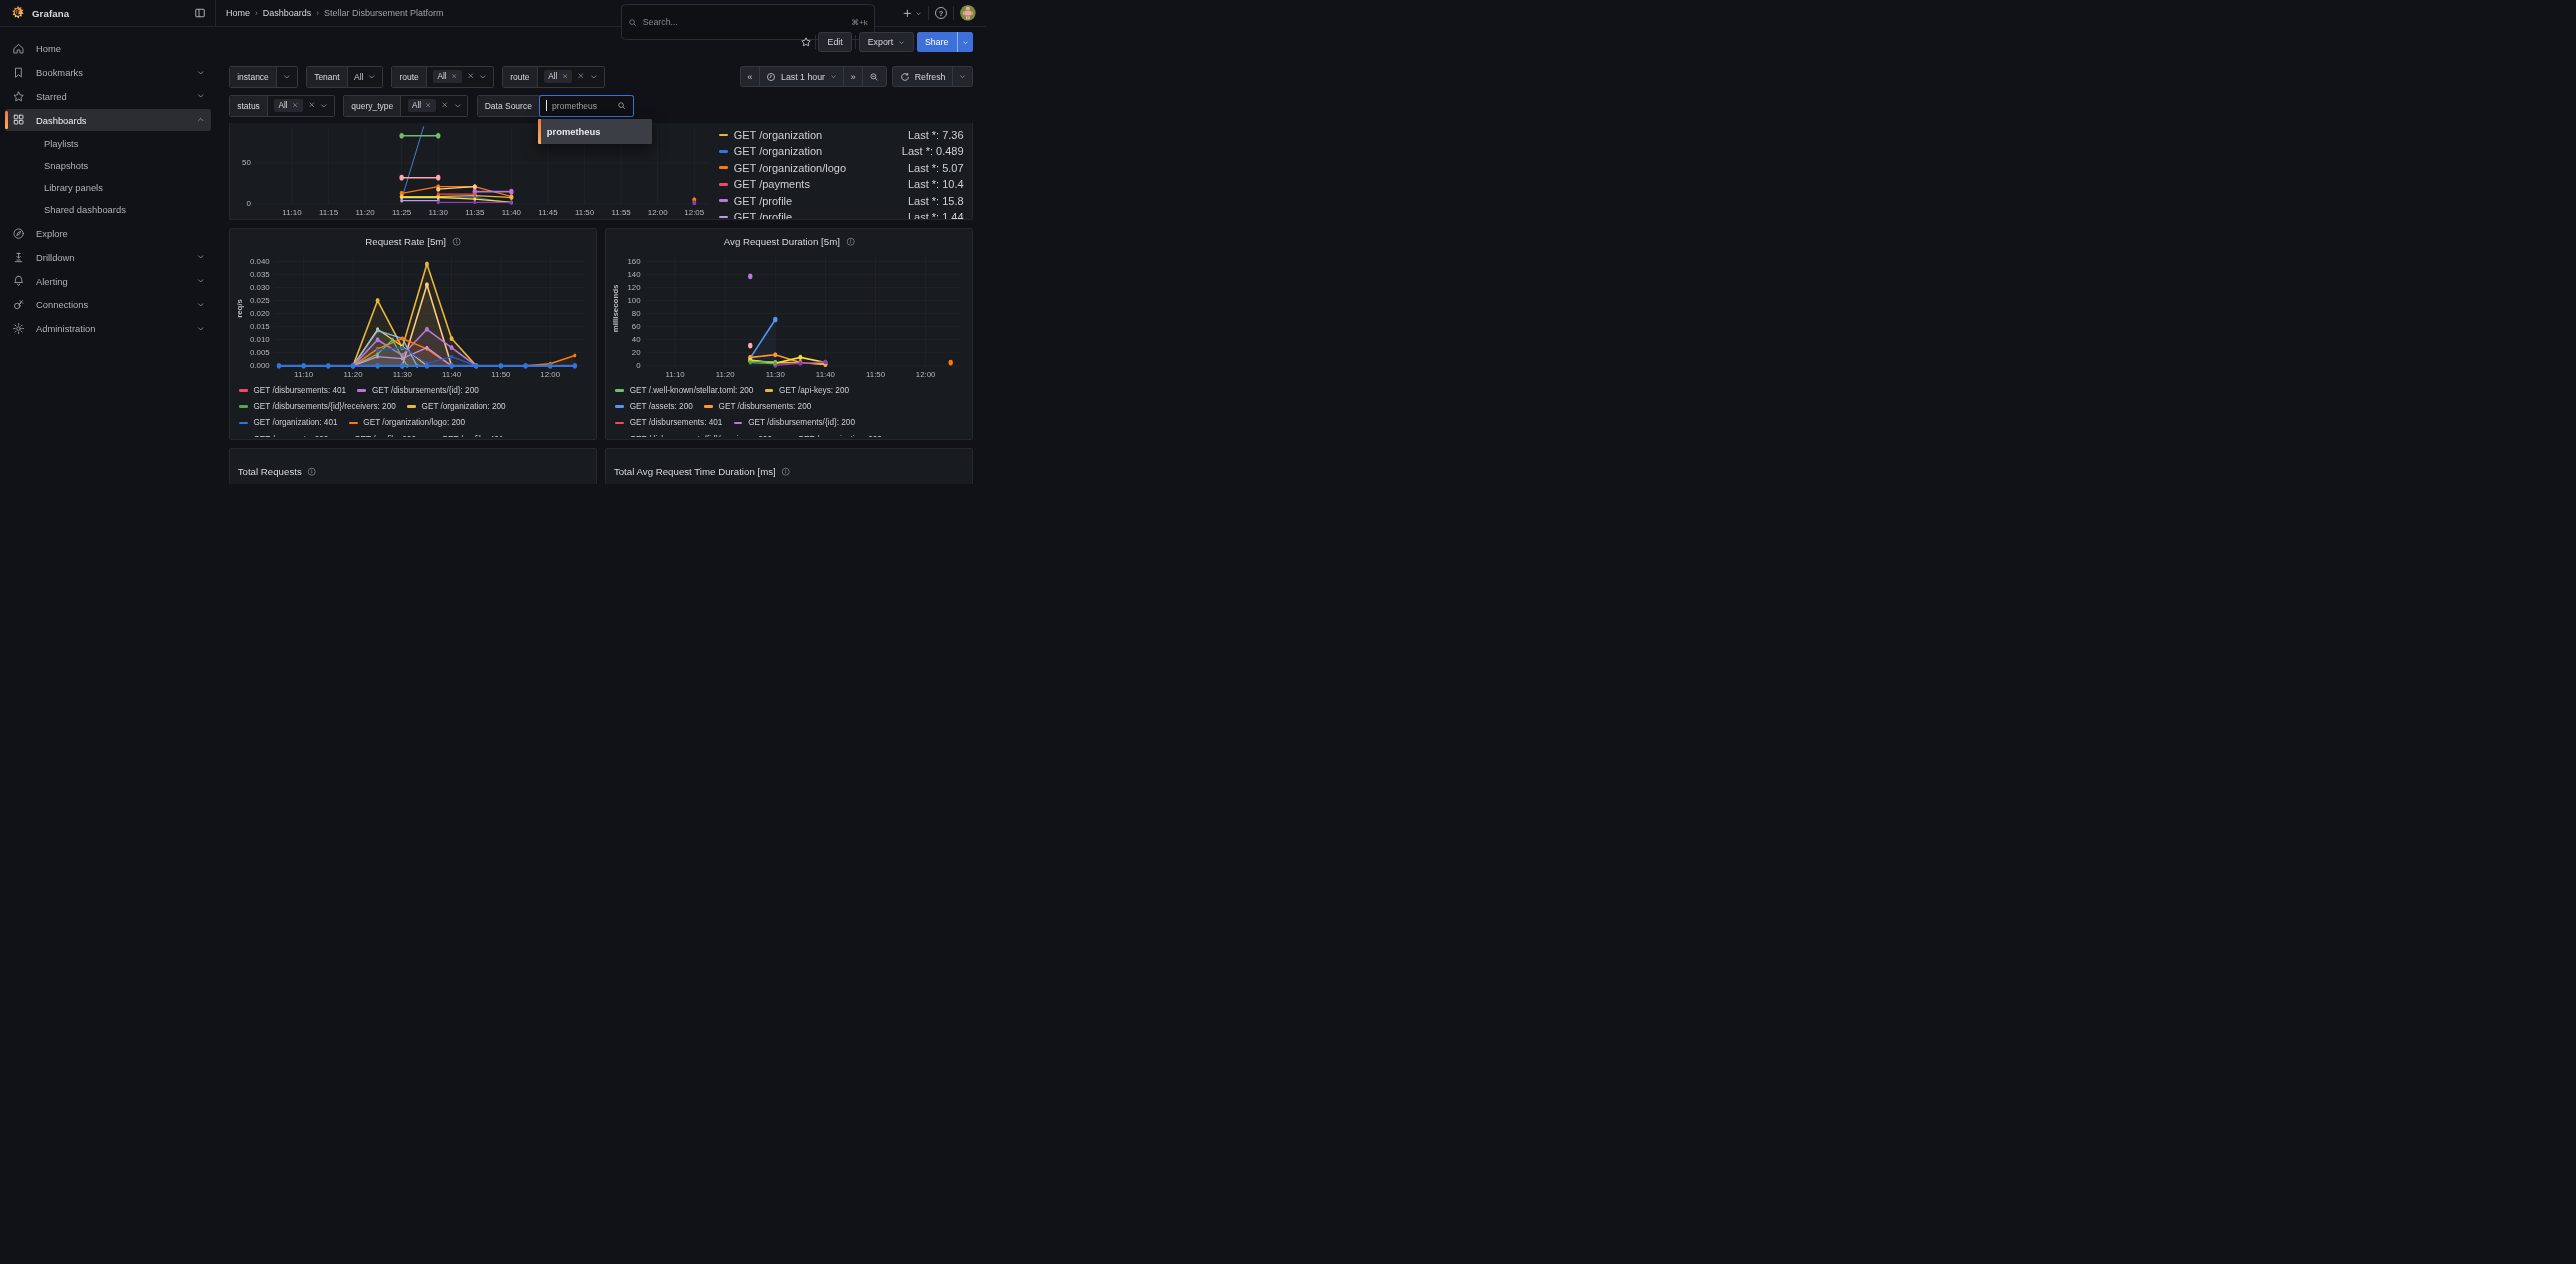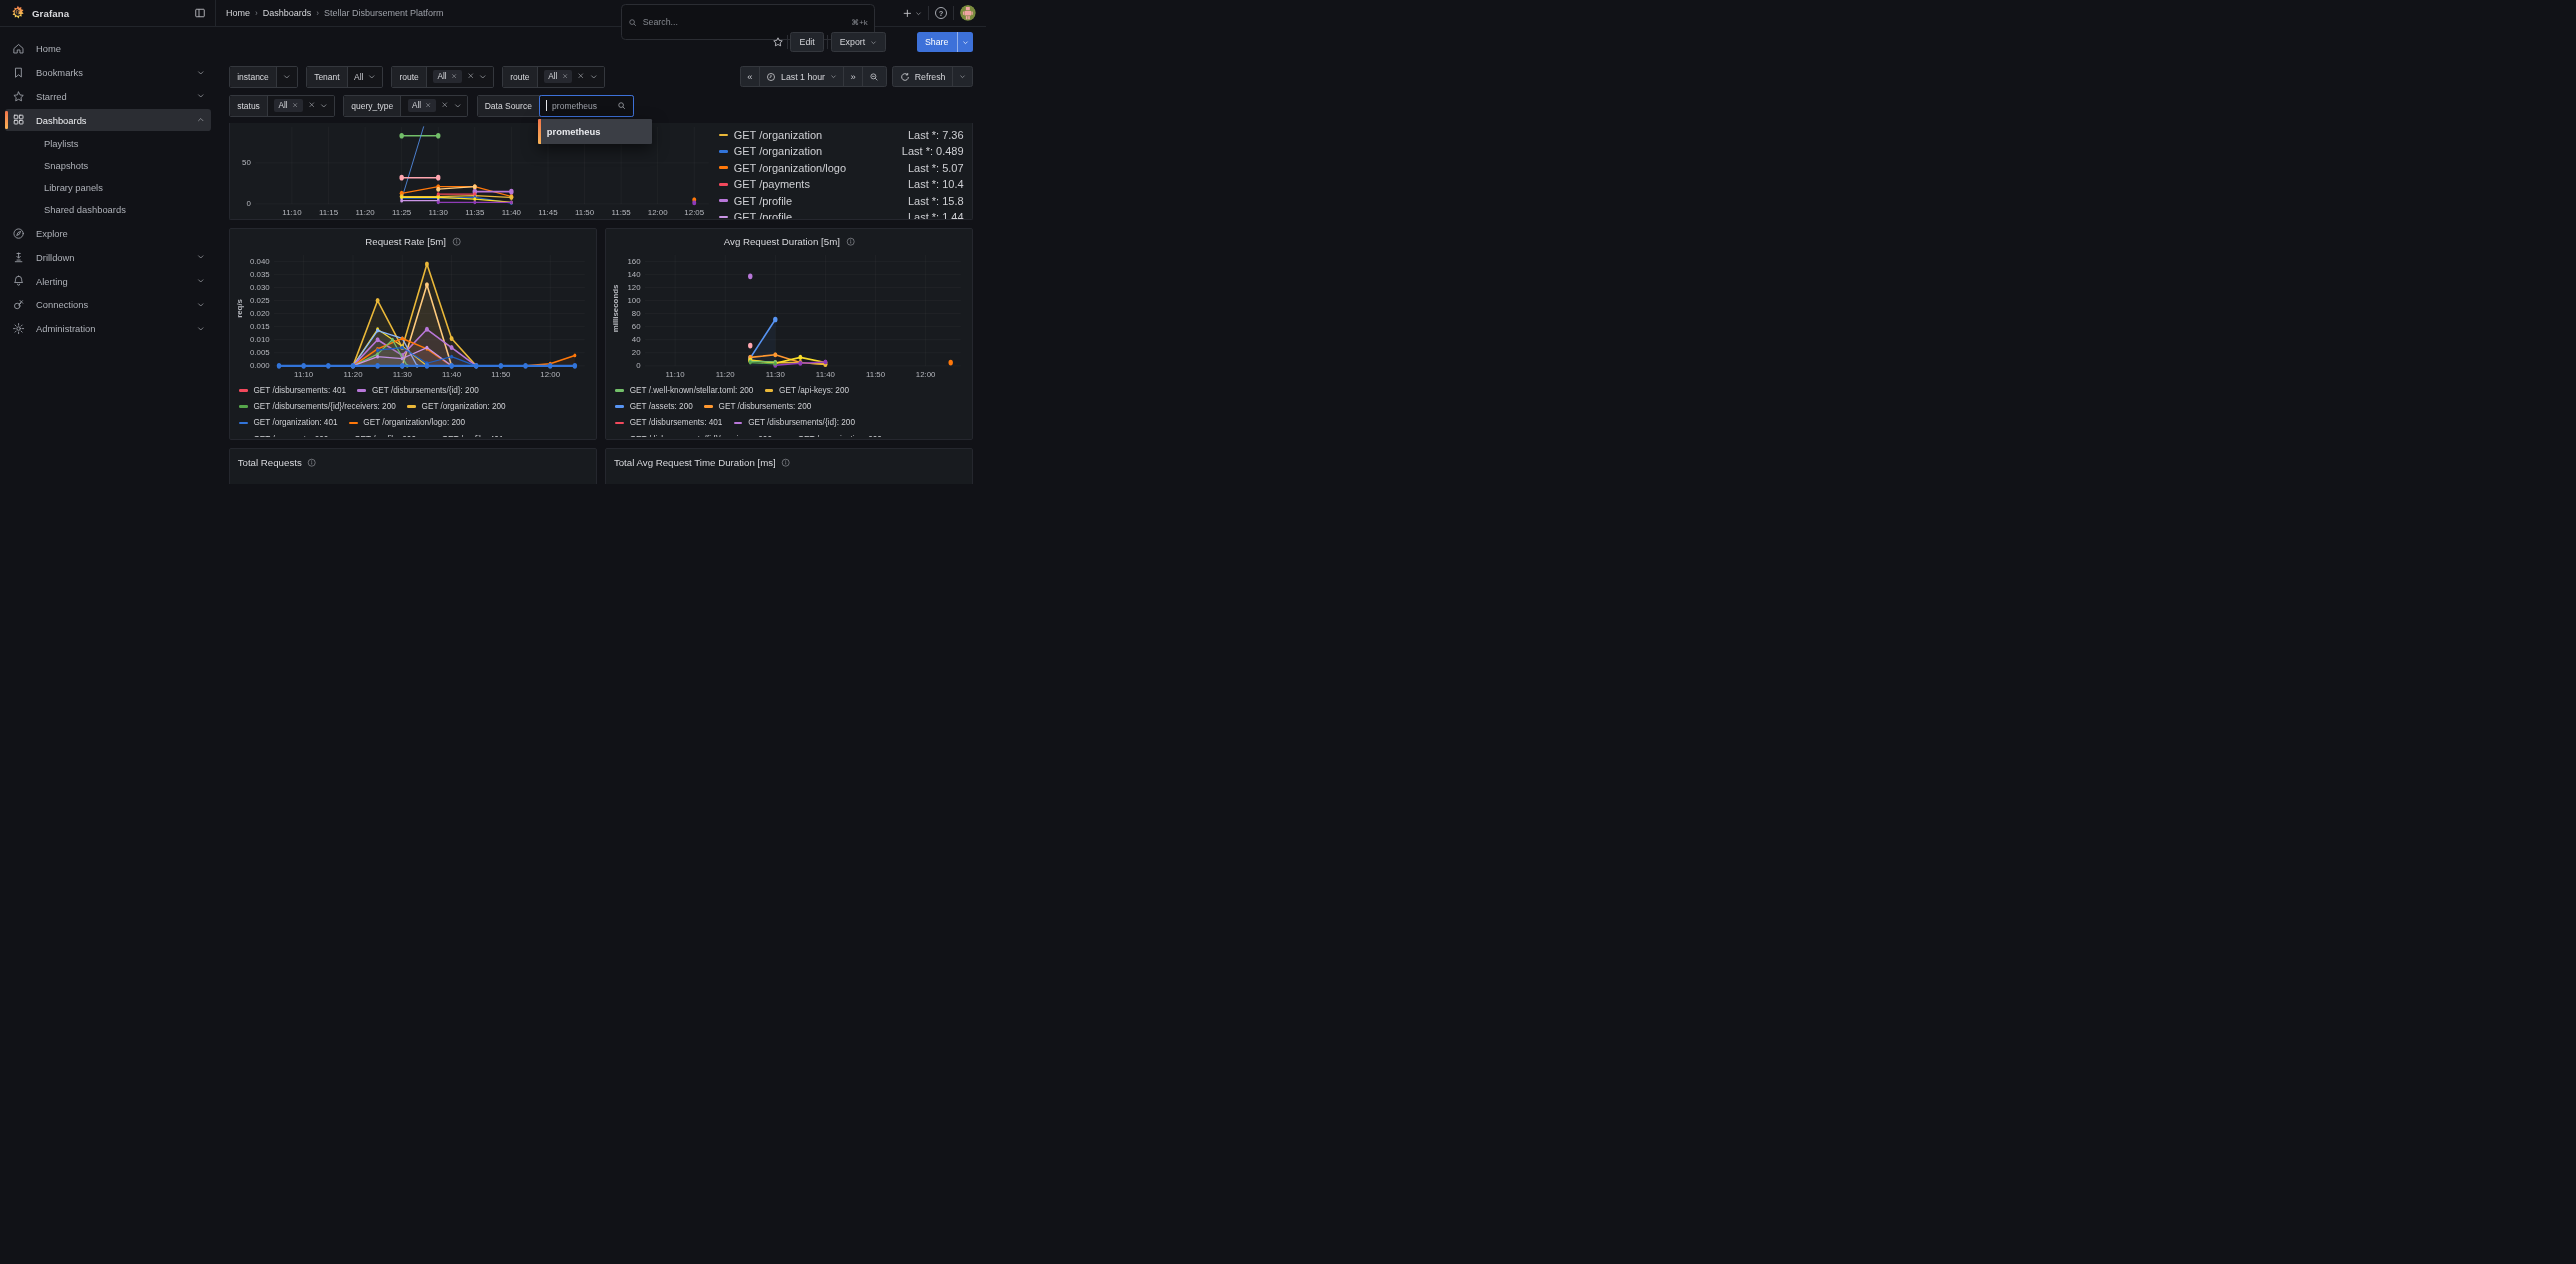--- a/index.html
+++ b/index.html
@@ -44,21 +44,21 @@
   .side-sub { display:flex; align-items:center; height:22px; padding-left:39px; color:#AEB1B8; font-size:9.4px; cursor:pointer; border-radius:3.1px; }
 
   
   main { flex:1; min-width:0; position:relative; display:flex; flex-direction:column; overflow:hidden; }
   .toolbar { height:30px; flex:0 0 30px; display:flex; align-items:center; justify-content:flex-end; gap:3px; padding:0 12.6px; }
   .tb-sep { width:0.6px; height:14px; background:#2A2C32; }
   .btn { height:19.5px; border-radius:2.5px; border:0.6px solid #34373D; background:#22252B; color:#D5D6DA; font-size:8.8px;
     display:inline-flex; align-items:center; gap:4.4px; padding:0 8.2px; cursor:pointer; font-family:inherit; }
   .btn-primary { background:#3D71D9; border:none; color:#FFFFFF; font-weight:500; }
   .split { display:inline-flex; }
-  .split .btn-primary.main-part { border-radius:2.5px 0 0 2.5px;margin-left:28px; }
+  .split .btn-primary.main-part { border-radius:2.5px 0 0 2.5px; }
   .split .btn-primary.chev-part { border-radius:0 2.5px 2.5px 0; padding:0 4.4px; border-left:0.6px solid rgba(255,255,255,.45); }
   .star-btn { background:none; border:none; color:#C7C8CD; cursor:pointer; display:flex; }
 
   .content { flex:1; position:relative; padding:0 12.6px 0 13.2px; display:flex; flex-direction:column; min-height:0; }
   .filterbar { display:flex; flex-direction:column; gap:7px; padding:8.8px 0 6.3px 0; }
   .frow { display:flex; align-items:center; gap:8.2px; }
   .pill { display:inline-flex; align-items:stretch; height:22px; border:0.6px solid #34373D; border-radius:1.9px; overflow:visible; }
   .pill-label { display:flex; align-items:center; padding:0 7px; background:#1F2126; border-right:0.6px solid #34373D;
     color:#D8D9DD; font-size:8.5px; border-radius:1.9px 0 0 1.9px; }
   .pill-val { display:flex; align-items:center; gap:5px; padding:0 6.3px; background:#141519; border-radius:0 1.9px 1.9px 0; color:#C7C8CD; font-size:8.5px; }
@@ -94,21 +94,21 @@
   .panel-row .panel { flex:1; min-width:0; }
   .chart-panel { height:212px; display:flex; flex-direction:column; padding:3.8px 5px 2.5px 5px; }
   .panel-head { display:flex; align-items:center; justify-content:center; gap:5.7px; height:17.6px; flex:0 0 17.6px; }
   .panel-head.left { justify-content:flex-start; padding-left:2.5px; }
   .panel-title { font-size:9.7px; font-weight:500; color:#D8D9DD; }
   .info-ic { color:#8E9197; display:flex; cursor:pointer; }
   .chart-area { flex:0 0 130px; height:130px; }
   .inline-legend { flex:1; overflow:hidden; padding:1.3px 0 0 3.8px; }
   .il-row { display:flex; align-items:center; gap:11.3px; height:16.4px; }
   .il-item { display:flex; align-items:center; font-size:8.2px; color:#CFD0D4; cursor:pointer; white-space:nowrap; }
-  .short-panel { height:38px; padding:4px 5px; }
+  .short-panel { height:38px; padding:13px 5px; }
   svg text { font-family:"Liberation Sans", sans-serif; }
 </style>
 </head>
 <body>
 
 <div class="app">
 
   <header class="topnav">
     <div class="nav-left">
       <span class="logo">

